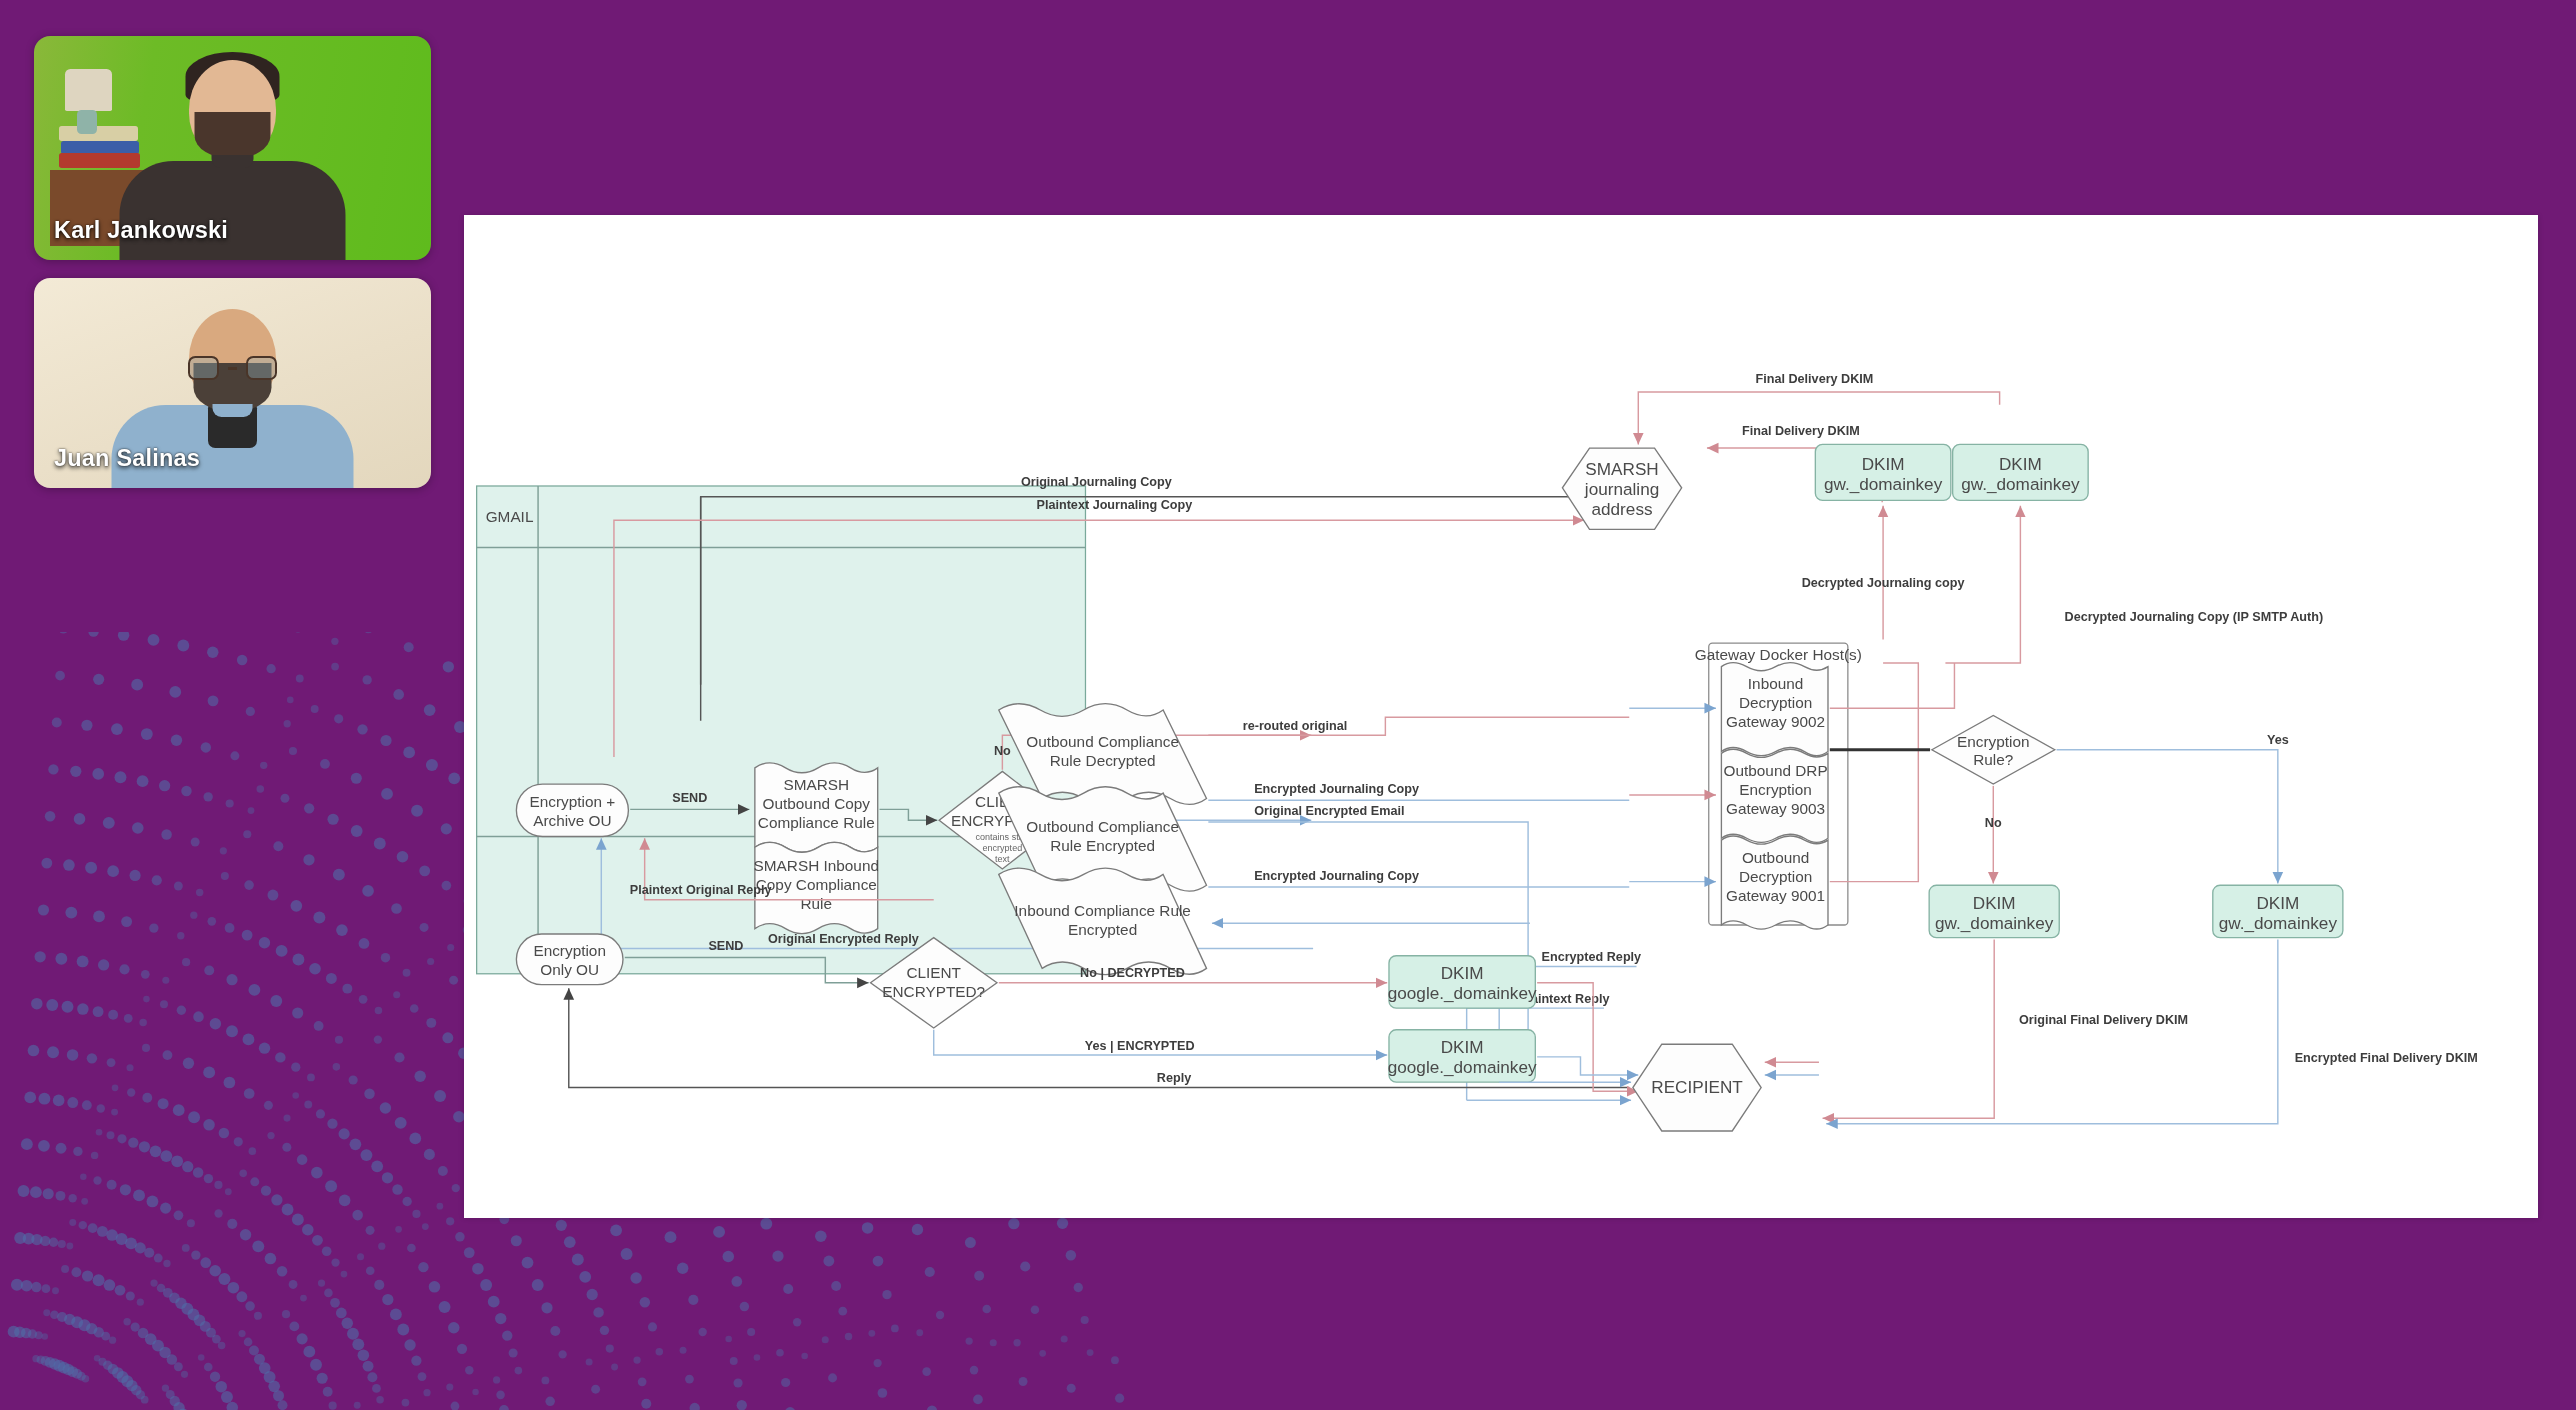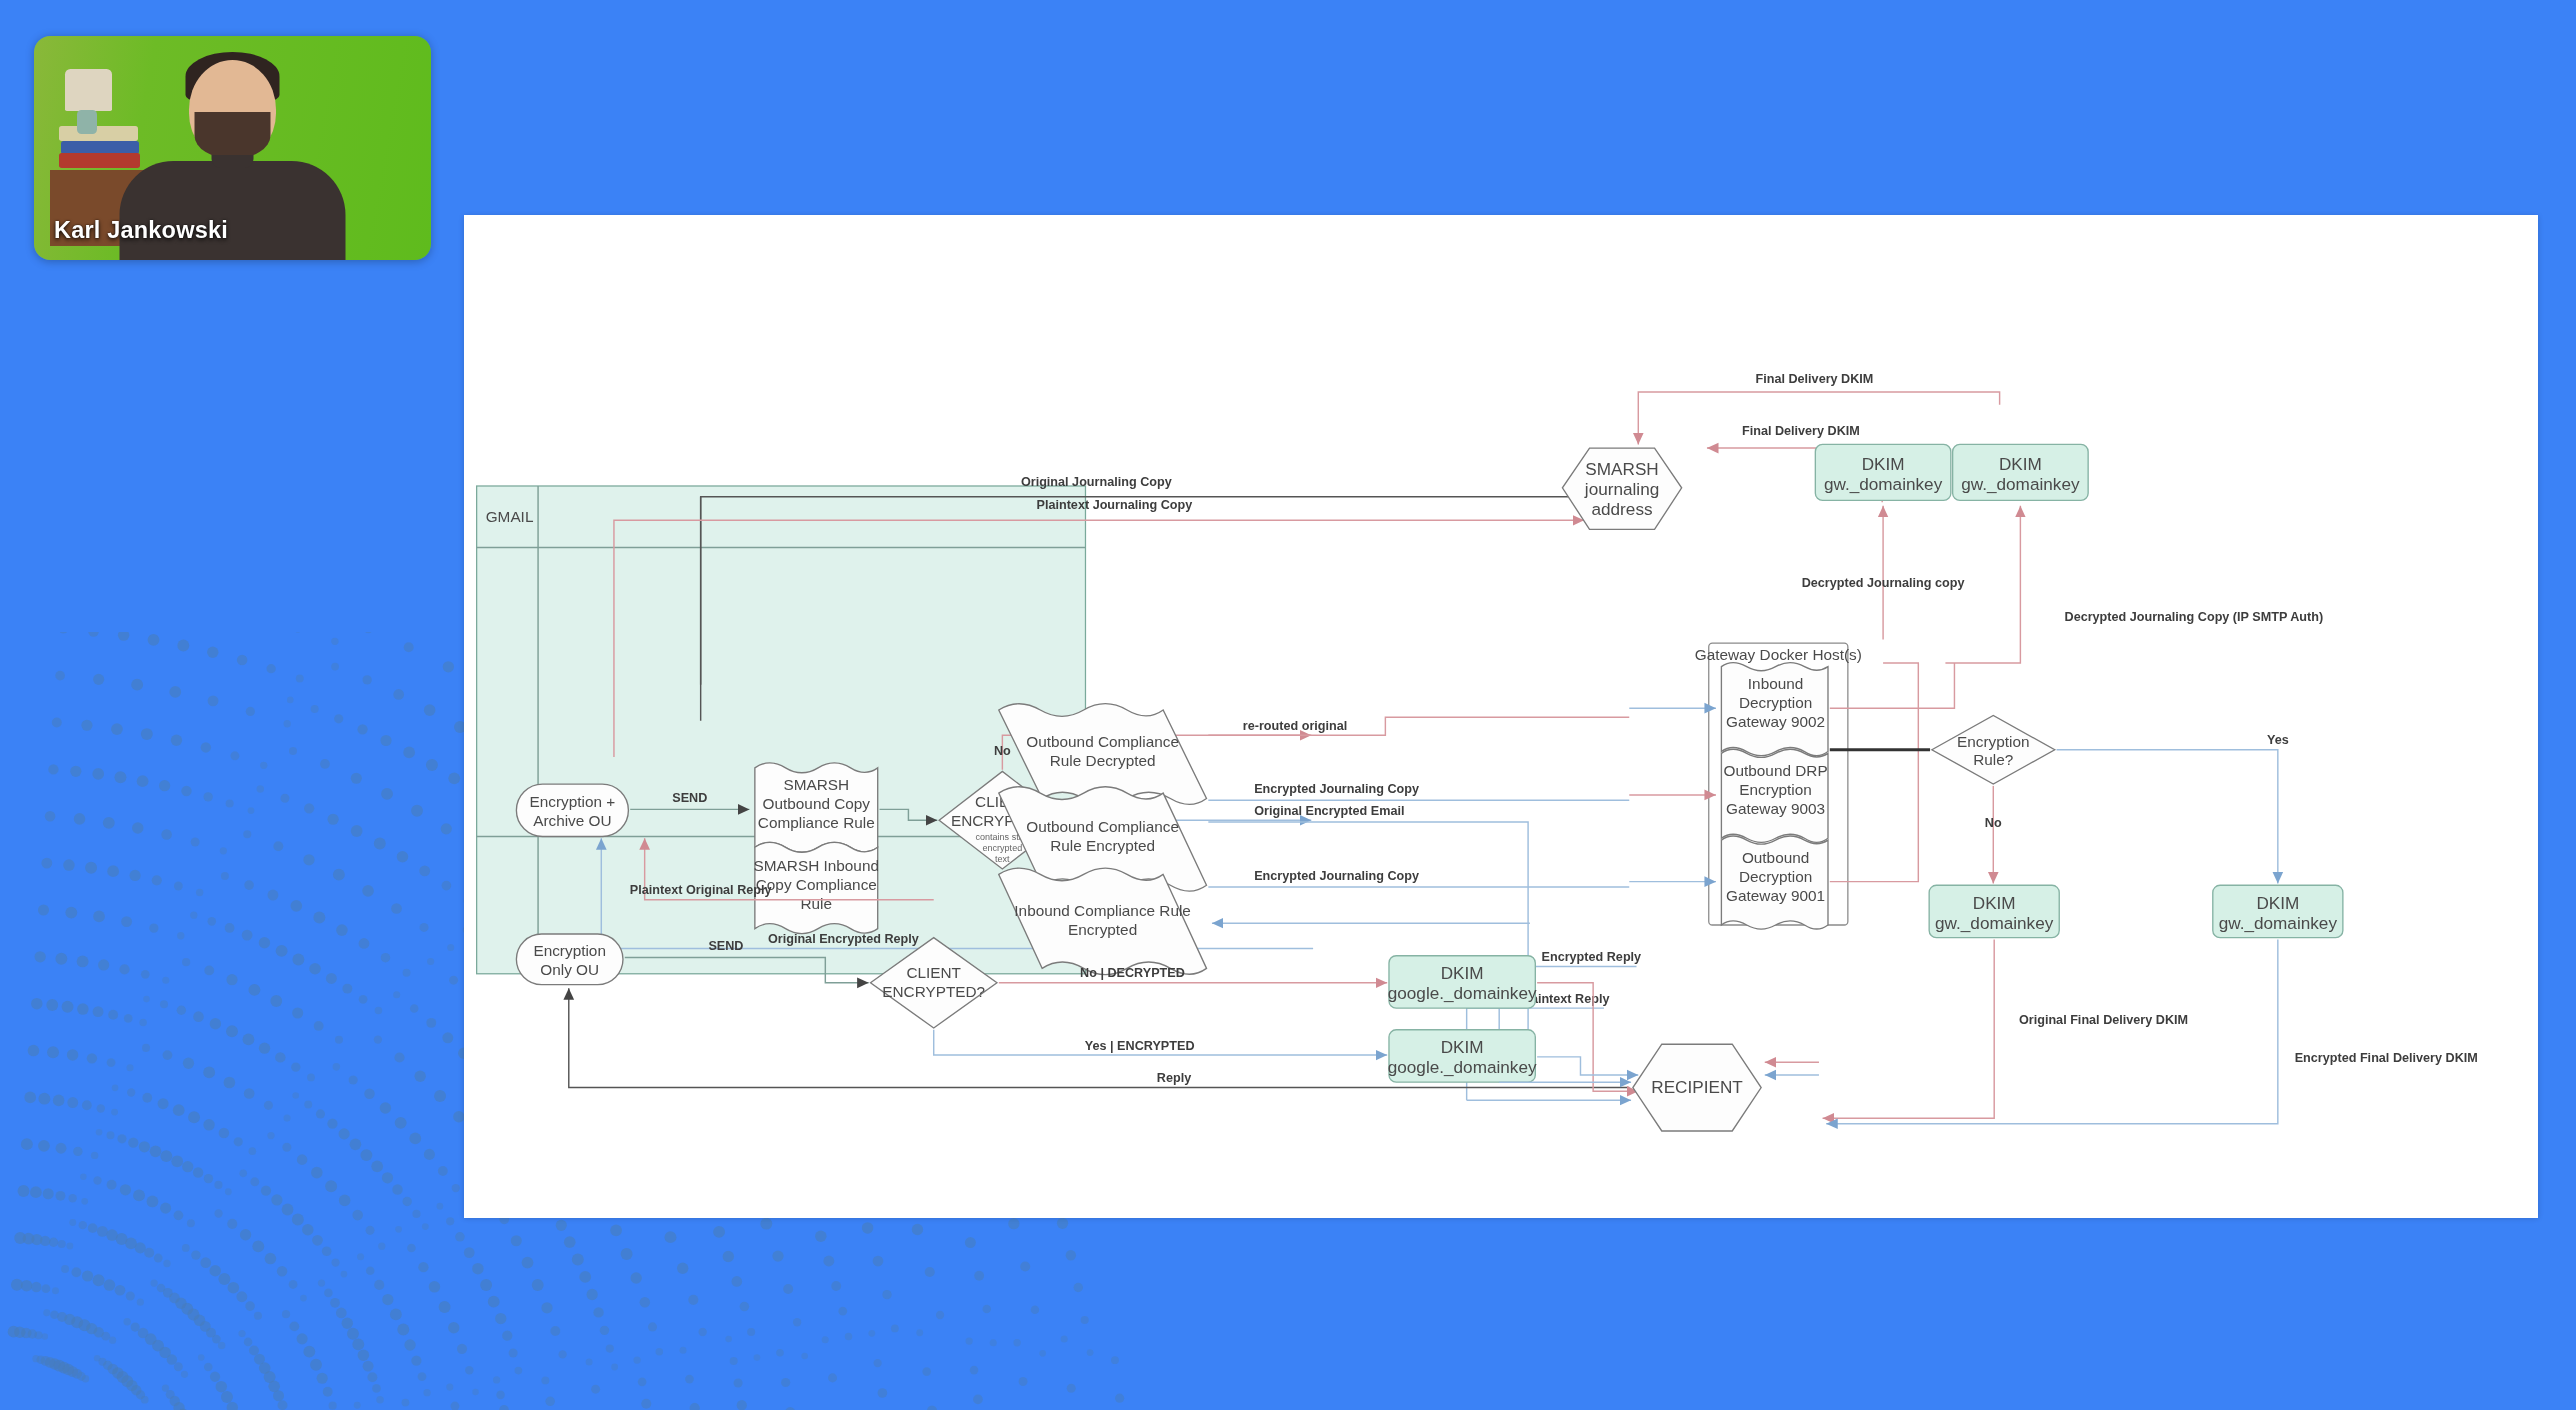--- a/index.html
+++ b/index.html
@@ -6,21 +6,21 @@
   * { box-sizing: border-box; }
   html, body {
     margin: 0; padding: 0;
     width: 2576px; height: 1411px;
     overflow: hidden;
     font-family: "Liberation Sans", sans-serif;
   }
   #stage {
     position: relative;
     width: 2576px; height: 1411px;
-    background: #3b82f6;
+    background: #701a75;
     overflow: hidden;
   }
   
   #dots {
     position: absolute;
     left: -108px; top: 632px;
     width: 1355px; height: 813px;
     pointer-events: none;
     opacity: .85;
   }
@@ -921,20 +921,36 @@
     <div class="person" style="width:397px;height:224px;">
       <div class="p-body" style="width:226px;height:99px;background:#3a3230;"></div>
       <div class="p-hair" style="width:94px;height:49px;top:16.3px;background:#2f2420;"></div>
       <div class="p-head" style="width:87px;height:99px;top:23.5px;background:#e2b894;"></div>
       <div class="p-beard" style="width:76px;height:47px;top:76px;background:#4a362c;"></div>
       <div style="position:absolute;left:50%;transform:translateX(-50%);top:119px;width:42px;height:12.6px;background:#3a3230;border-radius:0 0 9px 9px;"></div>
     </div>
     <div class="name">Karl Jankowski</div>
   </div>
 
+  <div class="tile" id="tile-juan">
+    <div class="bg"></div>
+    <div class="person" style="width:397px;height:210px;">
+      <div class="p-body" style="width:242px;height:83px;background:#8fb1cd;"></div>
+      <div style="position:absolute;left:50%;transform:translateX(-50%);bottom:40px;width:49px;height:47px;background:#2a2a2a;border-radius:7.2px;"></div>
+      <div class="p-head" style="width:87px;height:99px;top:31px;background:#d9a97f;"></div>
+      <div class="p-beard" style="width:78px;height:49px;top:85px;background:#4b4038;"></div>
+      <div class="glasses" style="top:78px;">
+        <div class="lens"></div>
+          <div class="bridge"></div>
+          <div class="lens"></div>
+      </div>
+      <div style="position:absolute;left:50%;transform:translateX(-50%);top:126px;width:40px;height:12.6px;background:#8fb1cd;border-radius:0 0 9px 9px;"></div>
+    </div>
+    <div class="name">Juan Salinas</div>
+  </div>
 
   <div id="canvas">
     <svg id="diagram" viewBox="0 0 2296 1110" preserveAspectRatio="none">
       <defs>
         <marker id="ar-k" markerWidth="9" markerHeight="9" refX="8" refY="4.5" orient="auto">
             <path d="M0,0.8 L8,4.5 L0,8.2 z" fill="#444"></path>
           </marker>
         <marker id="ar-r" markerWidth="9" markerHeight="9" refX="8" refY="4.5" orient="auto">
             <path d="M0,0.8 L8,4.5 L0,8.2 z" fill="#d08a92"></path>
           </marker>

